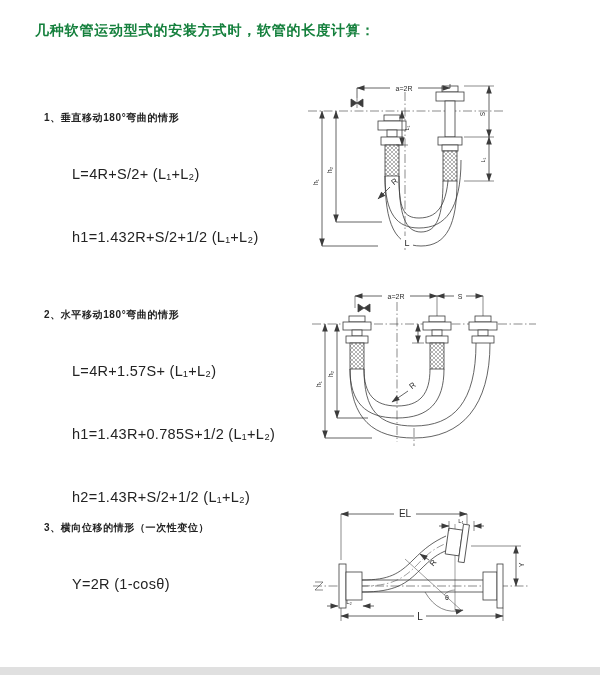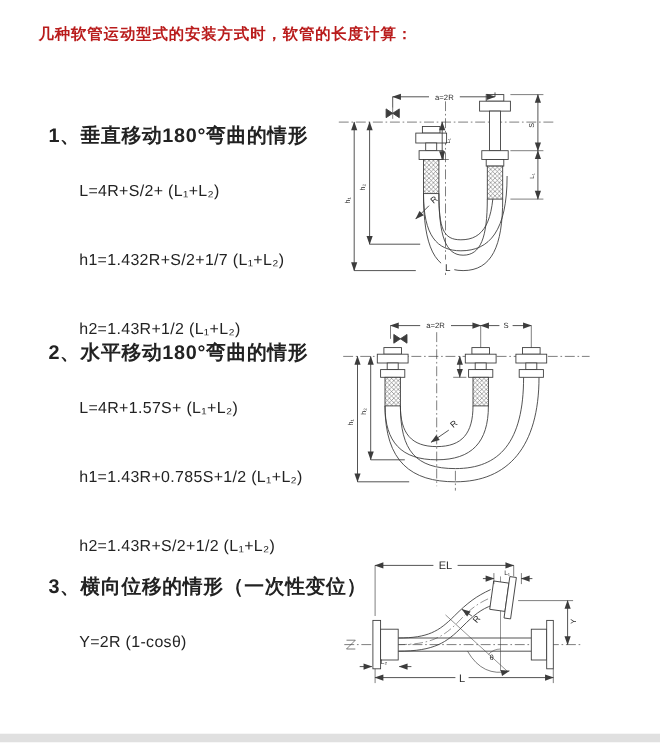--- a/index.html
+++ b/index.html
@@ -3,41 +3,40 @@
 <meta charset="utf-8">
 <style>
   html,body{margin:0;padding:0;}
   body{
     width:600px;height:675px;position:relative;overflow:hidden;
     background:#ffffff;color:#1f1f1f;
     font-family:"Liberation Sans","DejaVu Sans",sans-serif;
   }
   .page-title{
     position:absolute;left:35px;top:22px;
-    font-size:14px;font-weight:600;letter-spacing:.8px;color:#b91c1c;
+    font-size:14px;font-weight:600;letter-spacing:.8px;color:#15803d;
   }
   .section{position:absolute;left:44px;}
-  .sec-heading{font-size:18px;font-weight:600;letter-spacing:.6px;color:#222;height:18px;}
+  .sec-heading{font-size:10px;font-weight:600;letter-spacing:.6px;color:#222;height:18px;}
   .formulas{margin-top:9px;padding-left:28px;}
   .formula{font-size:14.5px;letter-spacing:.3px;height:26px;color:#232323;margin-top:37px;}
   .diagram{position:absolute;}
   svg text{fill:#2a2a2a;font-family:"Liberation Sans","DejaVu Sans",sans-serif;}
   .bottom-edge{position:absolute;left:0;right:0;bottom:0;height:8px;background:#e0e0e0;}
 </style>
 </head>
 <body>
 
 <div class="page-title">几种软管运动型式的安装方式时，软管的长度计算：</div>
 
 <div class="section" style="top:111px;">
   <div class="sec-heading">1、垂直移动180°弯曲的情形</div>
   <div class="formulas">
     <div class="formula">L=4R+S/2+ (L₁+L₂)</div>
-    <div class="formula">h1=1.432R+S/2+1/7 (L₁+L₂)</div>
-    <div class="formula">h2=1.43R+1/2 (L₁+L₂)</div>
+    <div class="formula">h1=1.432R+S/2+1/2 (L₁+L₂)</div>
   </div>
 </div>
 
 <div class="section" style="top:308px;">
   <div class="sec-heading">2、水平移动180°弯曲的情形</div>
   <div class="formulas">
     <div class="formula">L=4R+1.57S+ (L₁+L₂)</div>
     <div class="formula">h1=1.43R+0.785S+1/2 (L₁+L₂)</div>
     <div class="formula">h2=1.43R+S/2+1/2 (L₁+L₂)</div>
   </div>

